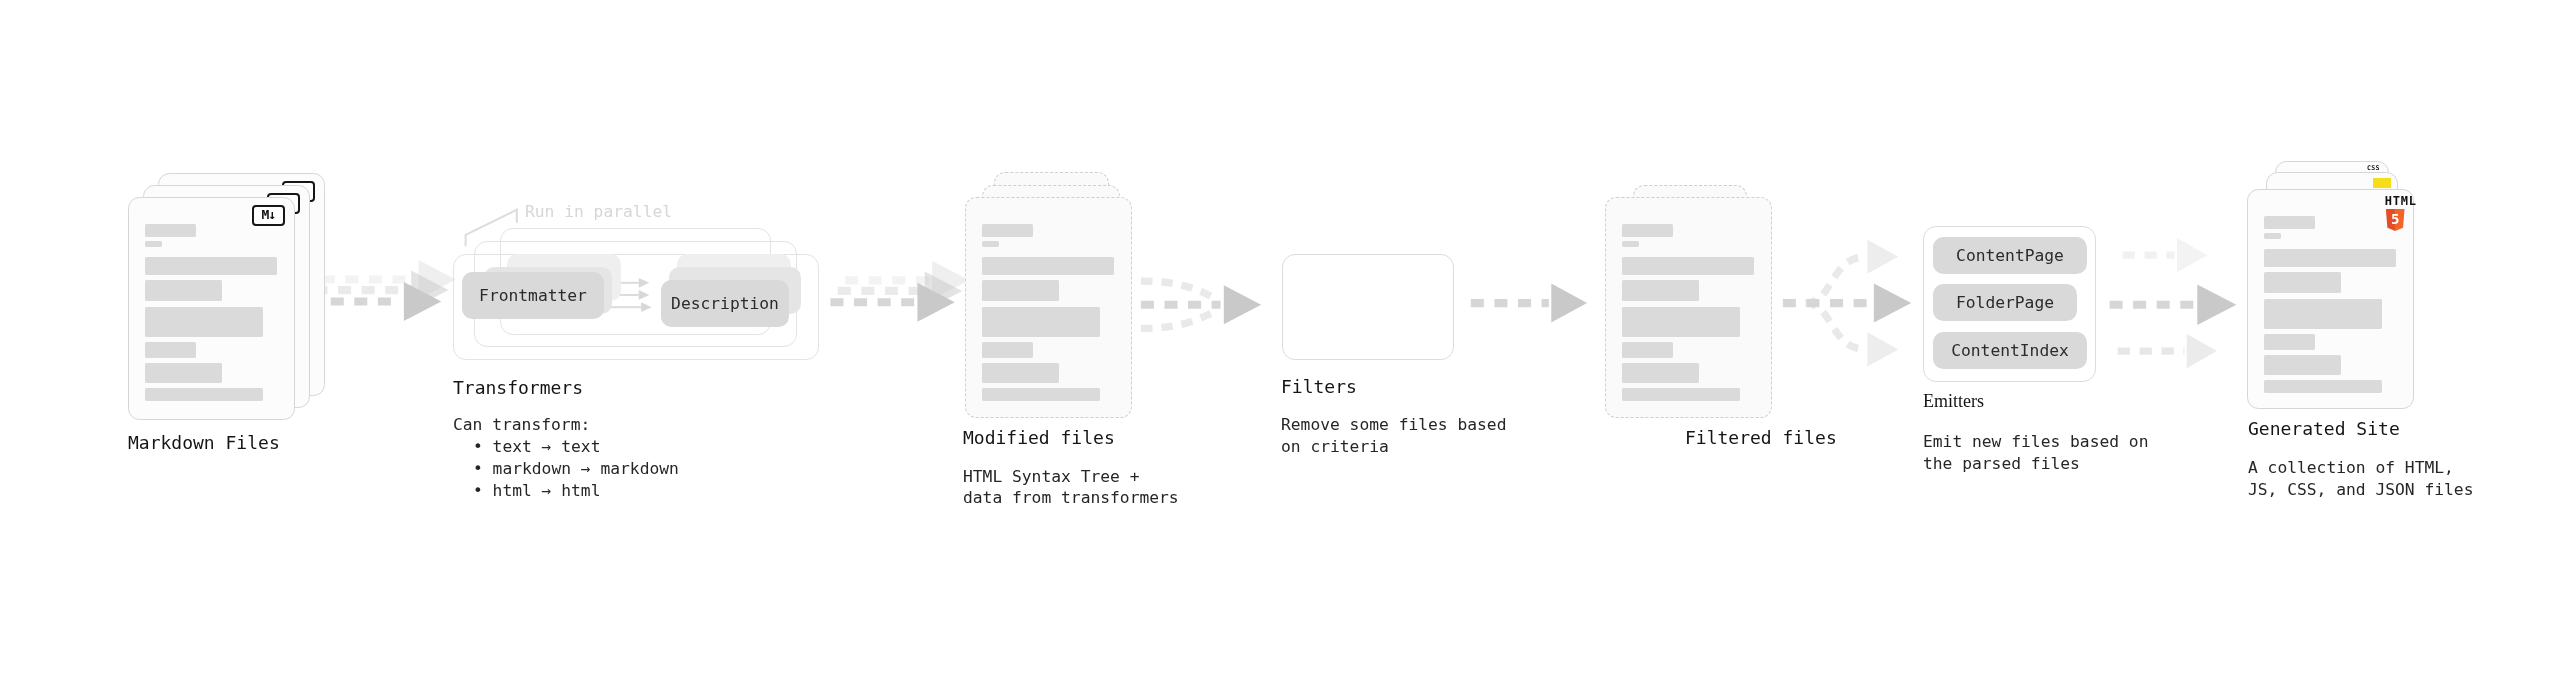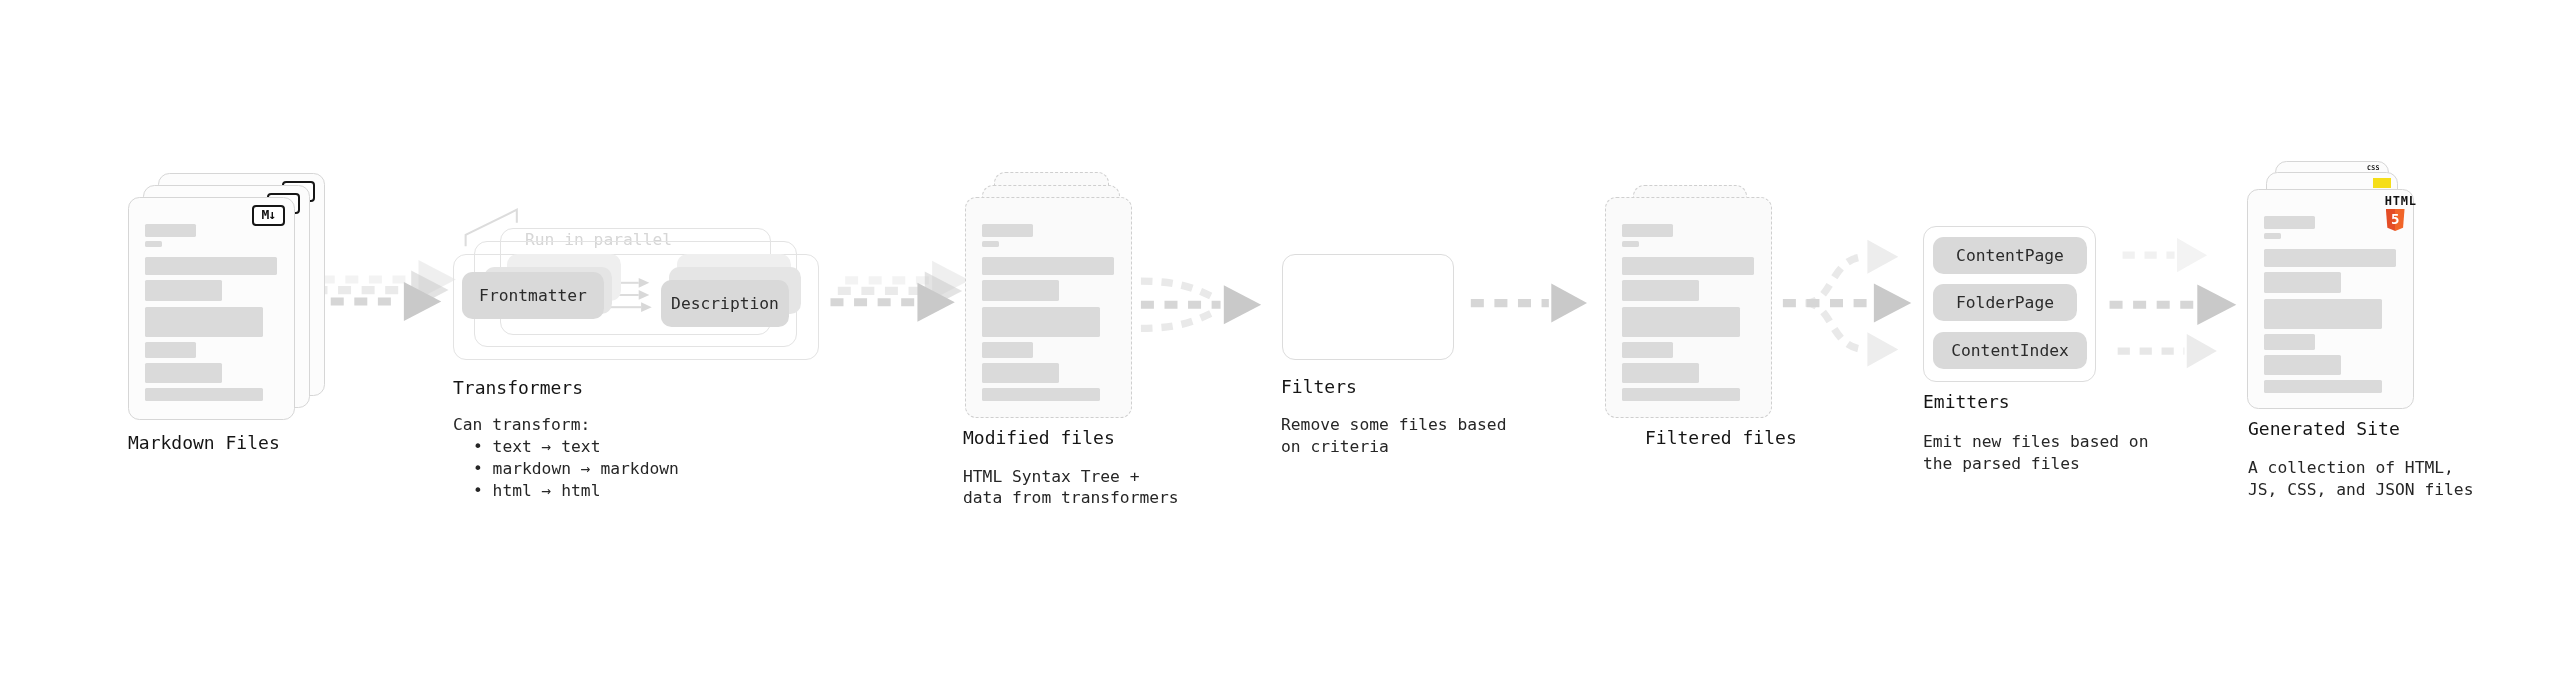--- a/index.html
+++ b/index.html
@@ -41,21 +41,21 @@
   .box   { position: absolute; border: 1.6px solid #dcdcdc; border-radius: 13px; background: #fff; }
 
   .node { position: absolute; background: #d9d9d9; border-radius: 10.6px;
           display: flex; align-items: center; justify-content: center;
           font-size: 16.3px; color: #2b2b2b; white-space: nowrap; }
   .node.g1 { background: #e5e5e5; }
   .node.g2 { background: #efefef; }
 
   .h   { position: absolute; font-size: 18px; font-weight: 500; color: #151515; white-space: nowrap; }
   .sub { position: absolute; font-size: 16.3px; color: #262626; line-height: 22px; white-space: nowrap; }
-  .anno{ position: absolute; font-size: 16.3px; color: #d6d6d6; white-space: nowrap; margin-top: 28px; }
+  .anno{ position: absolute; font-size: 16.3px; color: #d6d6d6; white-space: nowrap; }
 
   .html5logo { position: absolute; top: 4.1px; right: 7.3px; width: 21px; text-align: center; }
   .html5cap  { font-size: 12px; font-weight: bold; letter-spacing: 0.8px; color: #111; }
   .html5shield { width: 18.7px; height: 22px; margin: 0.8px auto 0;
                  background: linear-gradient(90deg, #e44d26 50%, #f16529 50%);
                  clip-path: polygon(0 0, 100% 0, 92% 86%, 50% 100%, 8% 86%);
                  color: #fff; font-size: 14px; font-weight: bold; line-height: 21px; text-align: center; }
   .cssbadge { position: absolute; top: 2.4px; right: 7.3px; width: 14.6px; text-align: center; }
   .csstxt { font-size: 6.5px; font-weight: bold; color: #111; letter-spacing: 0.4px; }
   .cssbar { height: 3.3px; background: #2666e8; margin-top: 0.8px; border-radius: 0.8px; }
@@ -213,27 +213,27 @@
         <div class="bar" style="width: 51px; height: 13px; margin-top: 0px;"></div>
         <div class="bar" style="width: 17px; height: 5.7px; margin-top: 4.1px;"></div>
         <div class="bar" style="width: 132px; height: 18px; margin-top: 9.8px;"></div>
         <div class="bar" style="width: 77px; height: 20.3px; margin-top: 5.7px;"></div>
         <div class="bar" style="width: 118px; height: 30px; margin-top: 6.5px;"></div>
         <div class="bar" style="width: 51px; height: 16.3px; margin-top: 4.9px;"></div>
         <div class="bar" style="width: 77px; height: 19.5px; margin-top: 4.9px;"></div>
         <div class="bar" style="width: 118px; height: 13px; margin-top: 4.9px;"></div>
       </div>
   </div>
-  <div class="h" style="left:1645px; top:427px;">Filtered files</div>
+  <div class="h" style="left:1685px; top:427px;">Filtered files</div>
 
   <div class="box" style="left:1923px; top:226px; width:173px; height:156px;"></div>
   <div class="node" style="left:1933px; top:237px; width:154px; height:37px;">ContentPage</div>
   <div class="node" style="left:1933px; top:284px; width:144px; height:37px;">FolderPage</div>
   <div class="node" style="left:1933px; top:332px; width:154px; height:37px;">ContentIndex</div>
-  <div class="h" style="left:1923px; top:391px;">Emitters</div>
+  <div class="h" style="left:1923px; top:391px;font-family:Liberation Serif, serif;">Emitters</div>
   <div class="sub" style="left:1923px; top:431px;">
     <div>Emit new files based on</div>
     <div>the parsed files</div>
   </div>
 
   <div class="sliver solid" style="left:2275px; top:161px; width:114px; height:32.5px;">
     <div class="cssbadge">
       <div class="csstxt">CSS</div>
       <div class="cssbar"></div>
     </div>

